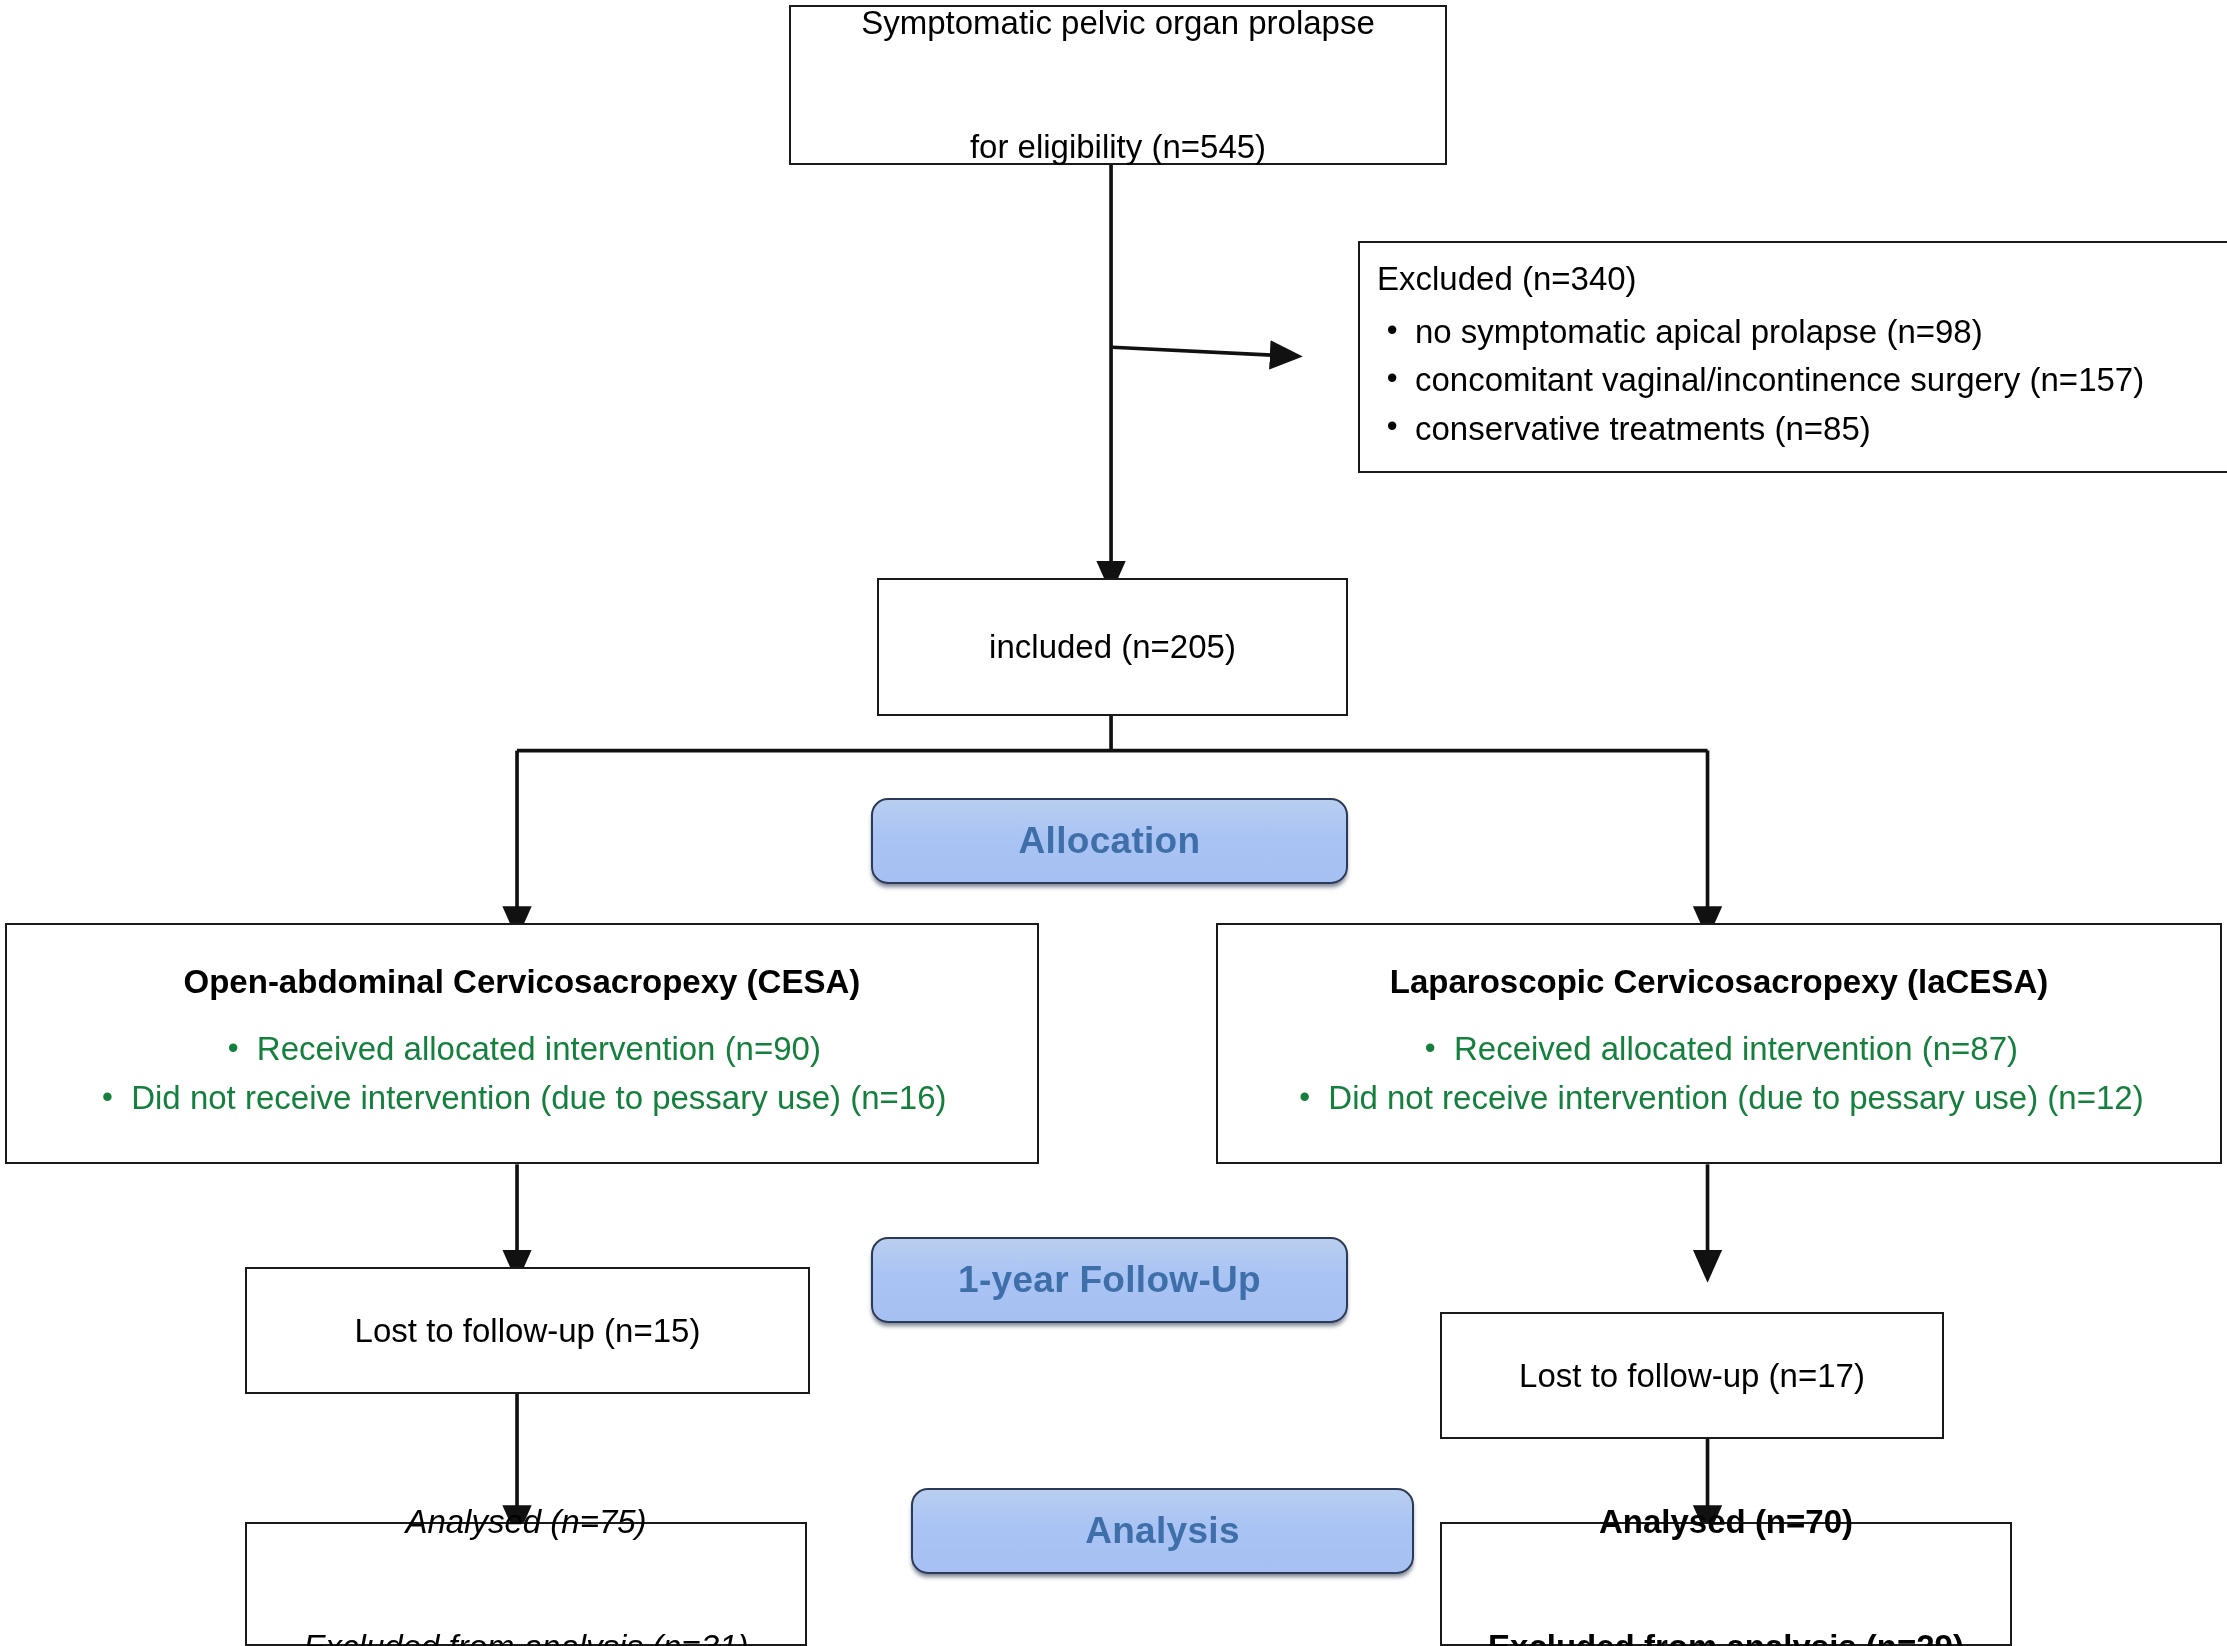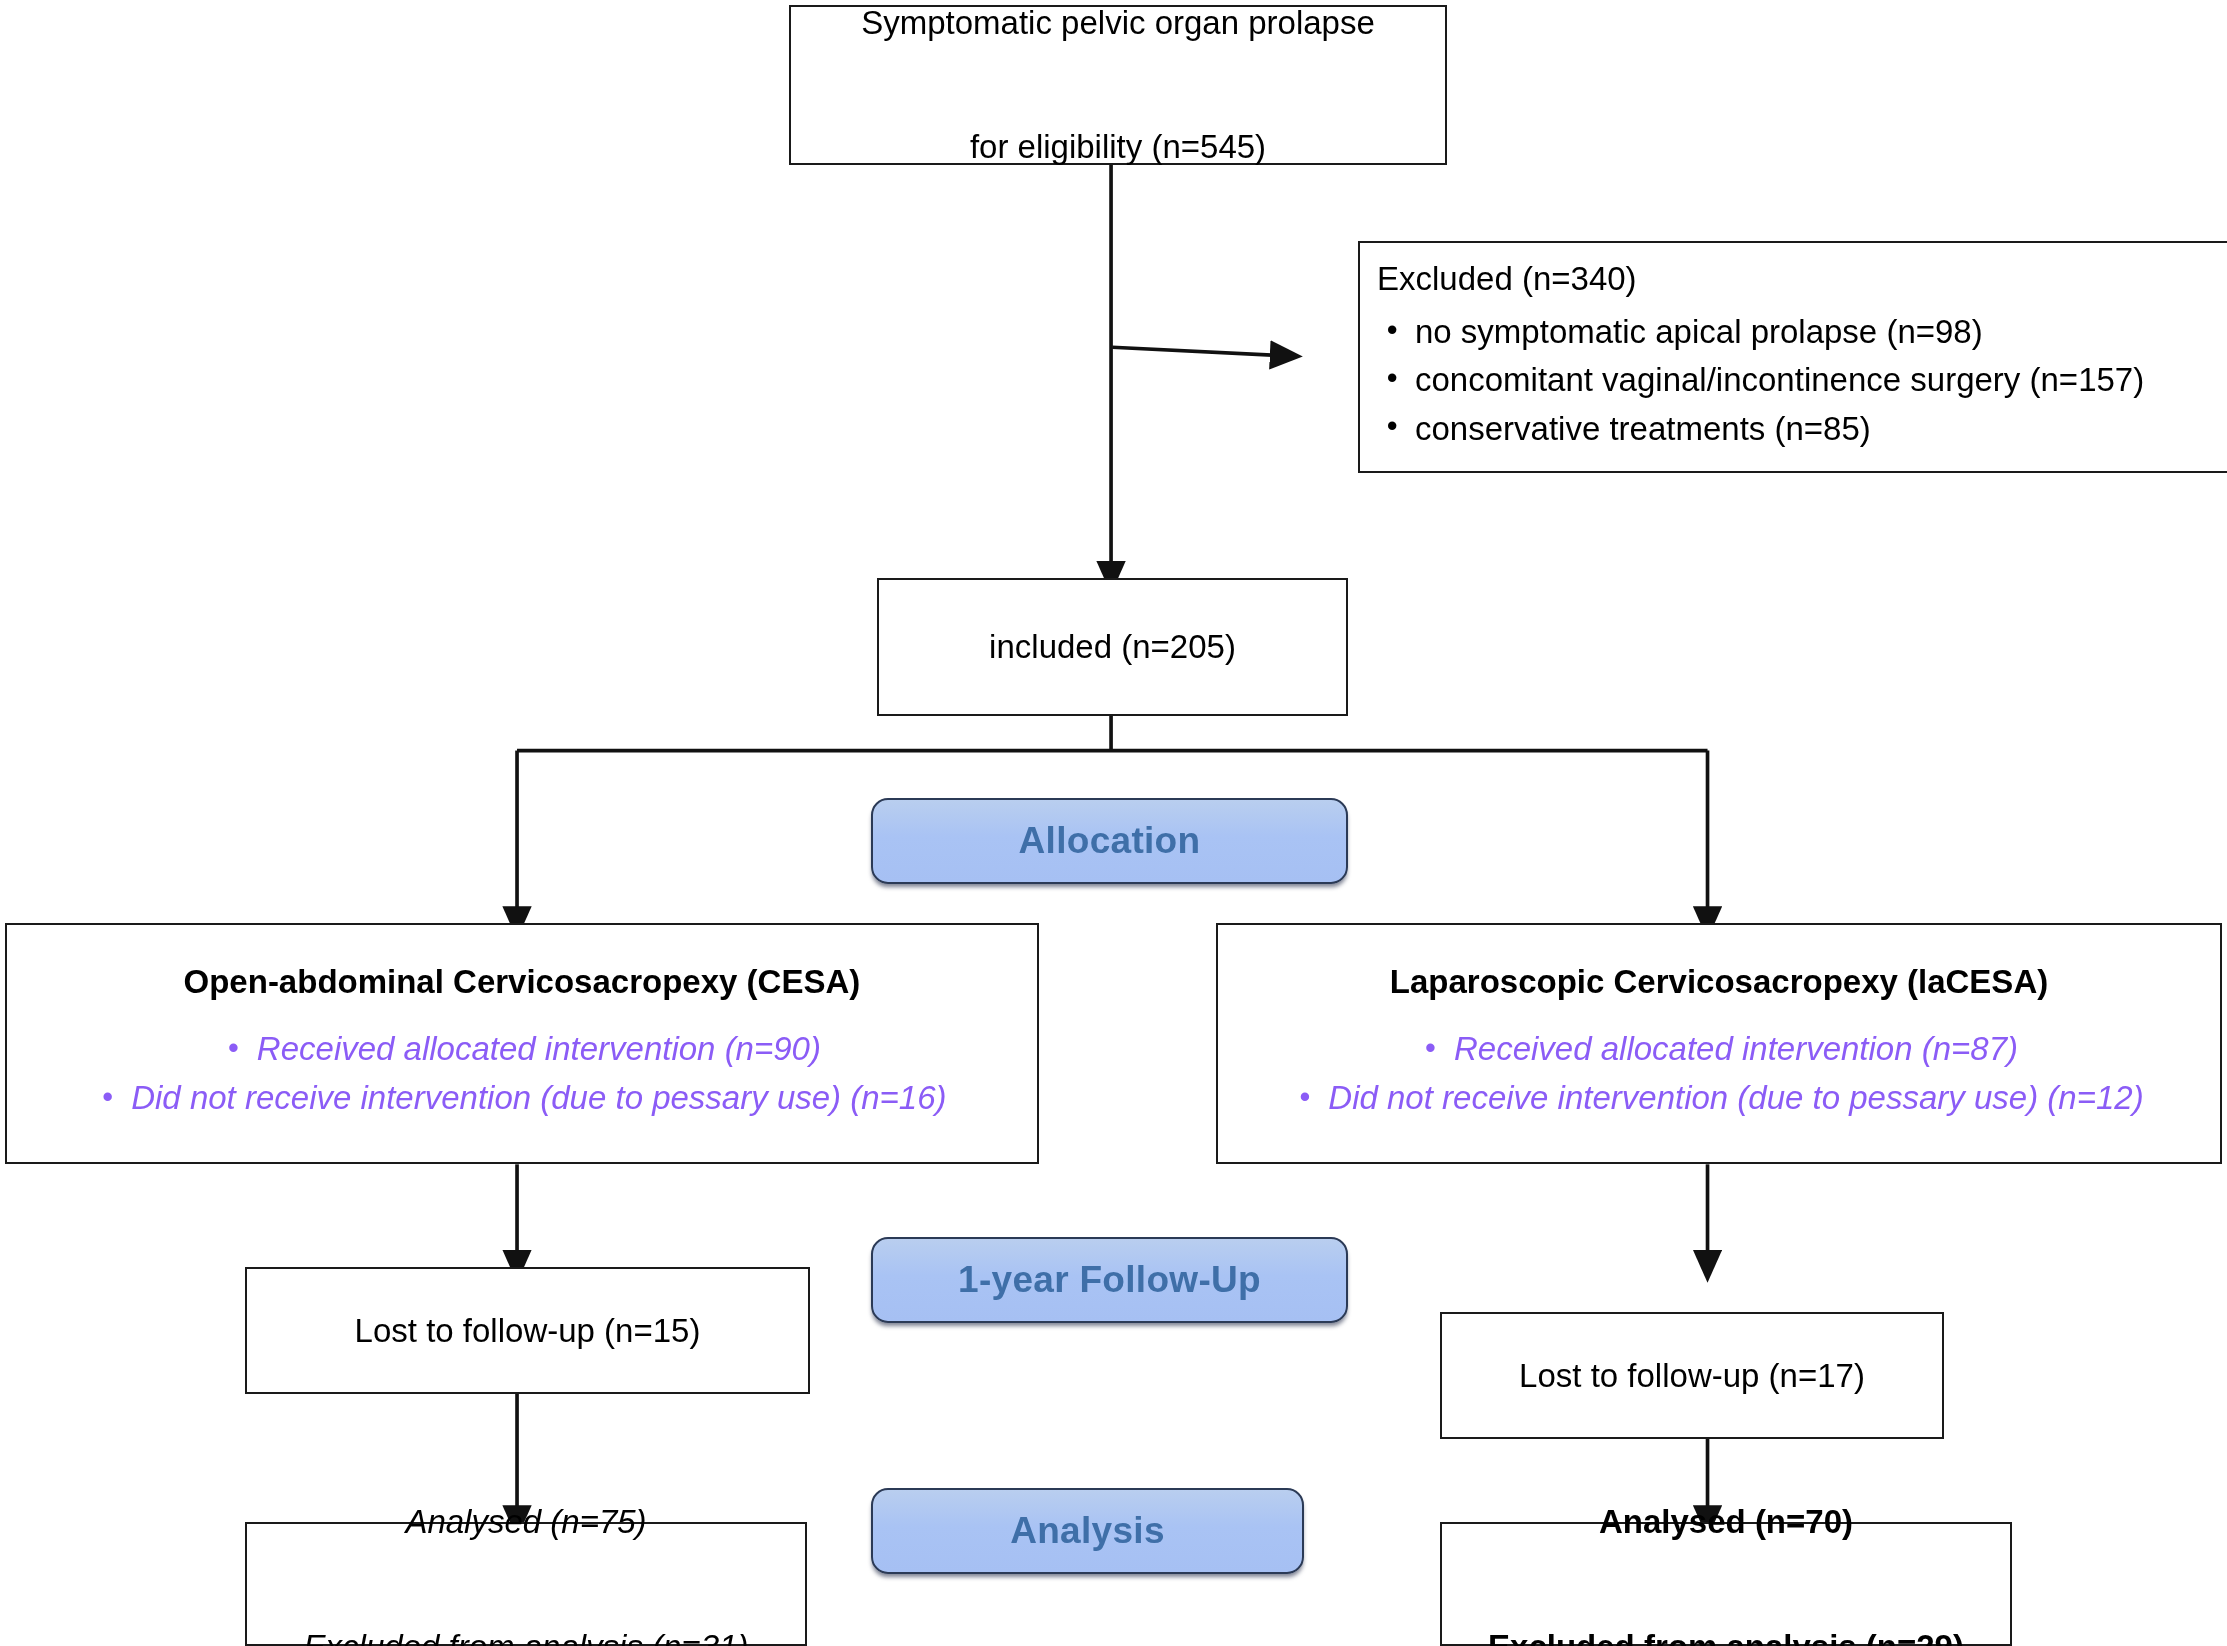--- a/index.html
+++ b/index.html
@@ -71,23 +71,22 @@
     margin: 0;
     padding: 0;
     width: 100%;
   }
   .bullet-center li {
     position: relative;
     display: block;
     text-align: center;
     font-size: 33px;
     line-height: 1.30;
-    color: #8b5cf6;
+    color: #15803d;
     margin: 6.1px 0;
-    font-style: italic;
   }
   .bullet-center li span.bl {
     position: relative;
     padding-left: 34px;
   }
   .bullet-center li span.bl::before {
     content: "\2022";
     position: absolute;
     left: 4.9px;
     top: -1.8px;
@@ -186,21 +185,21 @@
   </div>
 
   <div class="node node-center" style="left:245px; top:1267px; width:565px; height:127px;">
     <div class="txt">Lost to follow-up (n=15)</div>
   </div>
 
   <div class="node node-center" style="left:1440px; top:1312px; width:504px; height:127px;">
     <div class="txt">Lost to follow-up (n=17)</div>
   </div>
 
-  <div class="stage-badge" style="left:871px; top:1488px; width:433px; height:86px;">
+  <div class="stage-badge" style="left:911px; top:1488px; width:503px; height:86px;">
     <span class="lbl">Analysis</span>
   </div>
 
   <div class="node node-center" style="left:245px; top:1522px; width:562px; height:124px;font-style:italic;">
     <div class="txt">
       <span class="title-line">Analysed (n=75)</span>
       <span class="title-line">Excluded from analysis (n=31)</span>
     </div>
   </div>
 

